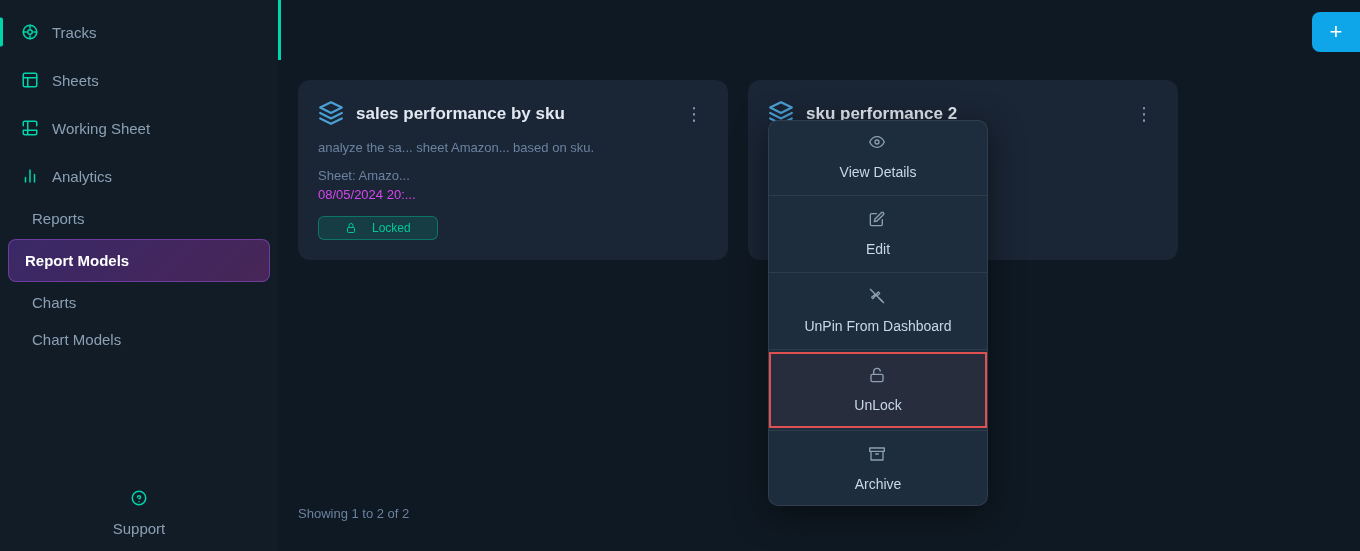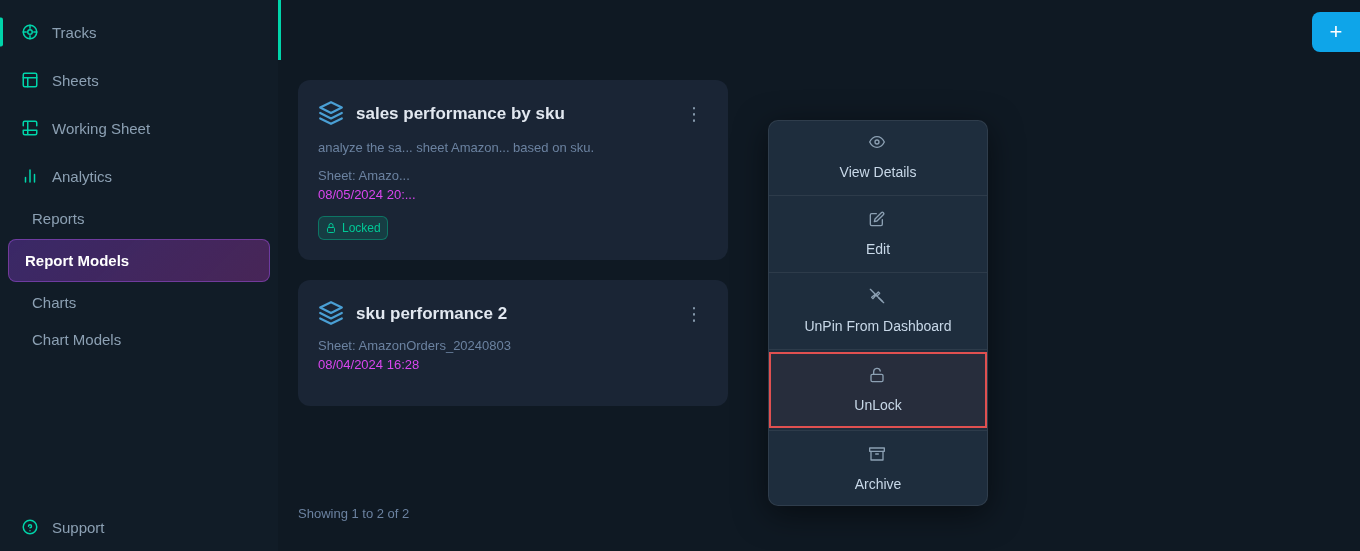--- a/index.html
+++ b/index.html
@@ -79,20 +79,21 @@
       align-items: center;
       padding: 10px 20px 10px 32px;
       cursor: pointer;
       color: #8ca0b3;
       font-size: 14px;
       text-align: center;
     }
 
     .sidebar-support {
       margin-top: auto;
+      flex-direction: column;
     }
 
     
     .main {
       flex: 1;
       background: #0f1923;
       position: relative;
       overflow: hidden;
     }
 
@@ -125,21 +126,20 @@
     }
 
     
     .cards-area {
       position: absolute;
       top: 80px;
       left: 20px;
       right: 60px;
       display: flex;
       gap: 20px;
-      flex-direction: column;
     }
 
     .card {
       background: #1a2535;
       border-radius: 12px;
       padding: 20px;
       width: 430px;
       flex-shrink: 0;
       position: relative;
     }
@@ -193,26 +193,26 @@
 
     .card-date {
       font-size: 13px;
       color: #d946ef;
       margin-bottom: 14px;
     }
 
     .locked-badge {
       display: inline-flex;
       align-items: center;
-      gap: 5px;
+      gap: 15px;
       background: rgba(0, 200, 150, 0.15);
       border: 1px solid rgba(0, 200, 150, 0.4);
       color: #00c896;
       font-size: 12px;
-      padding: 4px 6px;
+      padding: 4px 26px;
       border-radius: 6px;
       font-weight: 500;
     }
 
     
     .pagination {
       position: absolute;
       bottom: 30px;
       left: 20px;
       color: #6b82a0;

